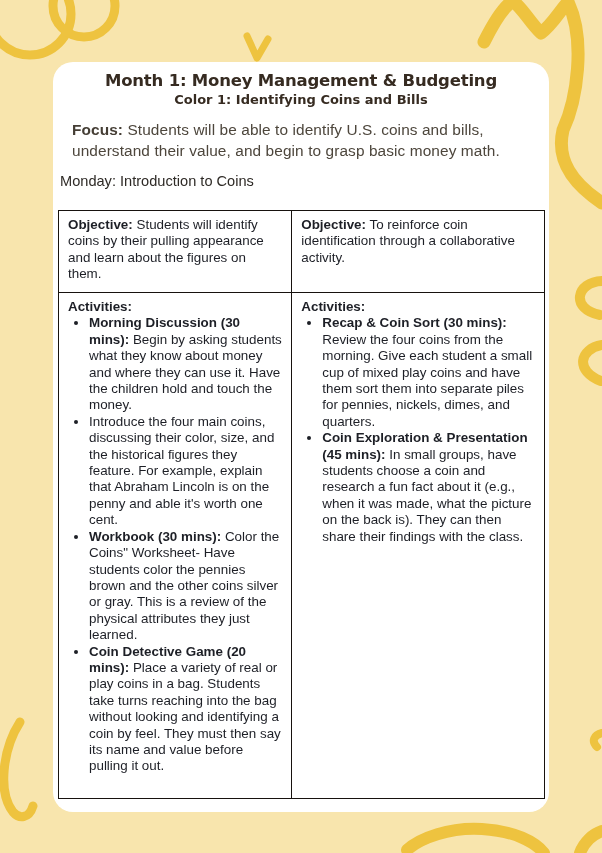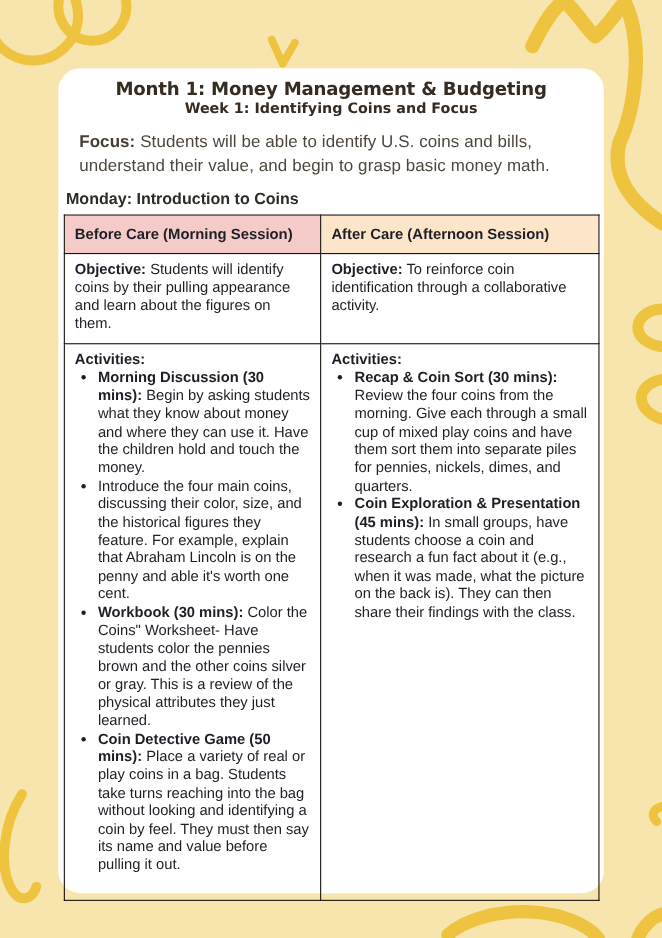--- a/index.html
+++ b/index.html
@@ -47,24 +47,24 @@
     margin: 9px 0 0 0;
     padding: 0 2px;
     font-size: 15.4px;
     line-height: 21px;
     color: #4d463c;
     letter-spacing: 0.1px;
   }
   .intro p { margin: 12px; }
   .intro b { color: #453e35; }
   .day-heading {
-    margin: 11px 0 6px 0;
+    margin: 11px 0 21px 0;
     padding: 0 2px;
     font-size: 14.6px;
-    font-weight: bold;
+    font-weight: normal;
     color: #2e2a26;
   }
   table.schedule {
     width: 487px;
     border-collapse: collapse;
     table-layout: fixed;
     font-size: 13.4px;
     line-height: 16.4px;
     color: #1d1f26;
   }
@@ -114,56 +114,52 @@
       <path d="M20,722 C2,750 -2,793 13,812 C19,819 29,819 33,806" stroke-width="9"></path>
       <path d="M407,850 C420,838 450,827 482,829 C515,831 535,842 544,853" stroke-width="12"></path>
       <path d="M580,853 C584,842 593,834 602,831" stroke-width="12"></path>
       <path d="M602,733 C594,735 591,741 597,747" stroke-width="8"></path>
     </g>
   </svg>
 
   <div class="card">
 
     <h1 class="title">Month 1: Money Management &amp; Budgeting</h1>
-    <h2 class="subtitle">Week 1: Identifying Coins and Focus</h2>
+    <h2 class="subtitle">Color 1: Identifying Coins and Bills</h2>
 
     <div class="intro">
       <p><b>Focus:</b> <span>Students will be able to identify U.S. coins and bills, understand their value, and begin to grasp basic money math.</span></p>
     </div>
 
     <h3 class="day-heading">Monday: Introduction to Coins</h3>
 
     <table class="schedule">
       <colgroup>
           <col style="width:48%">
           <col style="width:52%">
         </colgroup>
       <tbody>
-        <tr class="head-row">
-          <th class="before-hd">Before Care (Morning Session)</th>
-          <th class="after-hd">After Care (Afternoon Session)</th>
-        </tr>
         <tr class="objective-row">
           <td><b class="cell-label">Objective:</b> <span>Students will identify coins by their pulling appearance and learn about the figures on them.</span></td>
           <td class="mid-valign"><b class="cell-label">Objective:</b> <span>To reinforce coin identification through a collaborative activity.</span></td>
         </tr>
         <tr class="activities-row">
           <td>
             <div class="act-label">Activities:</div>
             <ul class="act-list">
               <li><b>Morning Discussion (30 mins):</b> <span>Begin by asking students what they know about money and where they can use it. Have the children hold and touch the money.</span></li>
               <li><b></b> <span>Introduce the four main coins, discussing their color, size, and the historical figures they feature. For example, explain that Abraham Lincoln is on the penny and able it's worth one cent.</span></li>
               <li><b>Workbook (30 mins):</b> <span>Color the Coins" Worksheet- Have students color the pennies brown and the other coins silver or gray. This is a review of the physical attributes they just learned.</span></li>
-              <li><b>Coin Detective Game (50 mins):</b> <span>Place a variety of real or play coins in a bag.  Students take turns reaching into the bag without looking and identifying a coin by feel. They must then say its name and value before pulling it out.</span></li>
+              <li><b>Coin Detective Game (20 mins):</b> <span>Place a variety of real or play coins in a bag.  Students take turns reaching into the bag without looking and identifying a coin by feel. They must then say its name and value before pulling it out.</span></li>
             </ul>
           </td>
           <td class="after-activities">
             <div class="act-label">Activities:</div>
             <ul class="act-list">
-              <li><b>Recap &amp; Coin Sort (30 mins):</b> <span>Review the four coins from the morning. Give each through a small cup of mixed play coins and have them sort them into separate piles for pennies, nickels, dimes, and quarters.</span></li>
+              <li><b>Recap &amp; Coin Sort (30 mins):</b> <span>Review the four coins from the morning. Give each student a small cup of mixed play coins and have them sort them into separate piles for pennies, nickels, dimes, and quarters.</span></li>
               <li><b>Coin Exploration &amp; Presentation (45 mins):</b> <span>In small groups, have students choose a coin and research a fun fact about it (e.g., when it was made, what the picture on the back is). They can then share their findings with the class.</span></li>
             </ul>
           </td>
         </tr>
       </tbody>
     </table>
 
   </div>
 </div>
 

